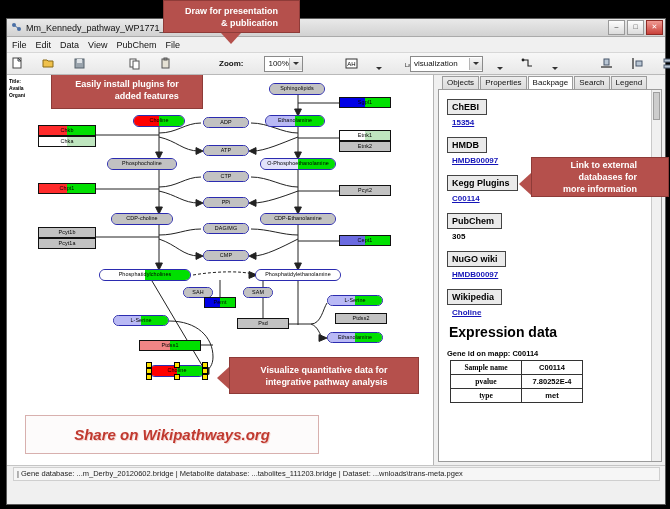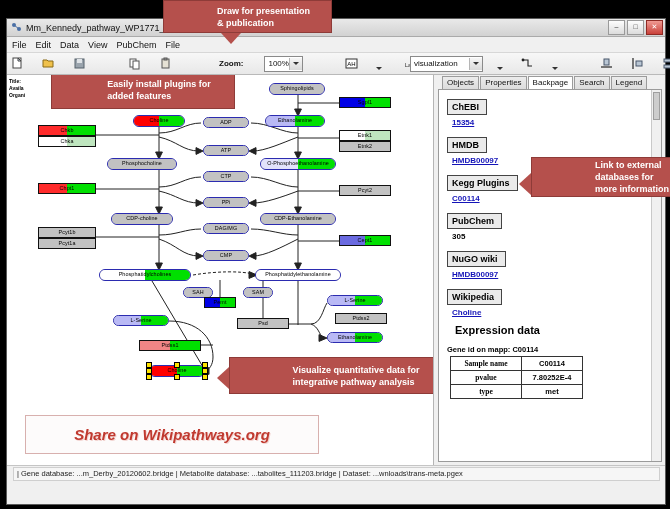--- a/index.html
+++ b/index.html
@@ -45,21 +45,21 @@
   .tabs{display:flex;align-items:flex-end;height:14px;padding-left:8px;background:#f0f0f0;}
   .tab{font-size:8px;color:#111;border:1px solid #9b9b9b;border-bottom:none;background:linear-gradient(#ececec,#dcdcdc);
        padding:1px 4px 1px 4px;margin-right:1px;line-height:10px;}
   .tab.active{background:#fff;padding-bottom:2px;position:relative;top:1px;font-weight:normal;}
   .bp{flex:1;background:#fff;border:1px solid #9b9b9b;margin:0 3px 3px 4px;overflow:hidden;position:relative;padding:6px 0 0 8px;}
 
   .dbhdr{display:inline-block;border:1px solid #444;background:#eaeaea;font-size:9px;font-weight:bold;color:#000;
          padding:2px 7px 2px 4px;margin-bottom:3px;}
   .dblink{font-size:8px;color:#1414b8;text-decoration:underline;display:block;margin:0 0 7px 5px;font-weight:bold;}
   .dblink.plain{color:#000;text-decoration:none;font-weight:bold;}
-  .exp{font-size:11px;font-weight:bold;color:#000;margin:2px 0 9px 8px;}
+  .exp{font-size:14px;font-weight:bold;color:#000;margin:2px 0 9px 2px;}
   .gid{font-size:7.5px;color:#000;font-weight:bold;margin-bottom:2px;}
   table.exptbl{border-collapse:collapse;margin-left:3px;}
   table.exptbl td{border:1px solid #333;font-size:7.5px;color:#000;text-align:center;padding:1px 3px;height:11px;
                   font-weight:bold;background:#fff;}
   table.exptbl td.k{width:64px;font-family:Liberation Serif, serif;}
   table.exptbl td.v{width:54px;}
 
   
   .status{height:15px;border-top:1px solid #c5c5c5;background:#f0f0f0;display:flex;align-items:center;padding-left:6px;}
   .status .sb{border:1px solid #cfcfcf;background:#f6f6f6;width:99%;height:12px;display:flex;align-items:center;}
@@ -70,22 +70,22 @@
         font-size:5.4px;color:#000;text-align:center;line-height:1;letter-spacing:.1px;}
   .met{border:1px solid #2b2bb0;border-radius:9px;background:#c2c2c2;}
   .gene{border:1px solid #111;background:#c2c2c2;}
   .lbl{position:relative;z-index:3;}
   .half{position:absolute;top:0;bottom:0;}
   .lh{left:0;right:50%;}
   .rh{left:50%;right:0;}
   .titleblock{position:absolute;left:2px;top:3px;font-size:5px;color:#000;line-height:7px;font-weight:bold;}
 
   .handle{position:absolute;width:4px;height:4px;background:#ffe400;border:1px solid #000;z-index:9;}
-  .ann{position:absolute;background:#b5504c;color:#fff;font-weight:bold;text-align:left;
-       font-size:9px;line-height:12px;z-index:20;box-shadow:0 0 0 1px #8e3b38 inset;padding-left:32px;}
+  .ann{position:absolute;background:#b5504c;color:#fff;font-weight:bold;text-align:right;
+       font-size:9px;line-height:12px;z-index:20;box-shadow:0 0 0 1px #8e3b38 inset;}
   .arrowdn{position:absolute;width:0;height:0;border-left:10px solid transparent;border-right:10px solid transparent;
            border-top:11px solid #b5504c;z-index:20;}
   .arrowleft{position:absolute;width:0;height:0;border-top:11px solid transparent;border-bottom:11px solid transparent;
              border-right:12px solid #b5504c;z-index:20;}
   .sharebox{position:absolute;border:1px solid #d8b0ae;background:#fdfbfb;z-index:21;display:flex;align-items:center;justify-content:center;}
   .sharebox span{font-size:15px;font-weight:bold;font-style:italic;color:#c0392f;text-shadow:1px 1px 0 #f3d5d2;}
   .vscroll{position:absolute;right:0;top:0;bottom:0;width:9px;background:#f0f0f0;border-left:1px solid #c9c9c9;}
   .vthumb{position:absolute;left:1px;right:1px;top:2px;height:26px;background:#cdcdcd;border:1px solid #9e9e9e;}
 </style>
 </head>

